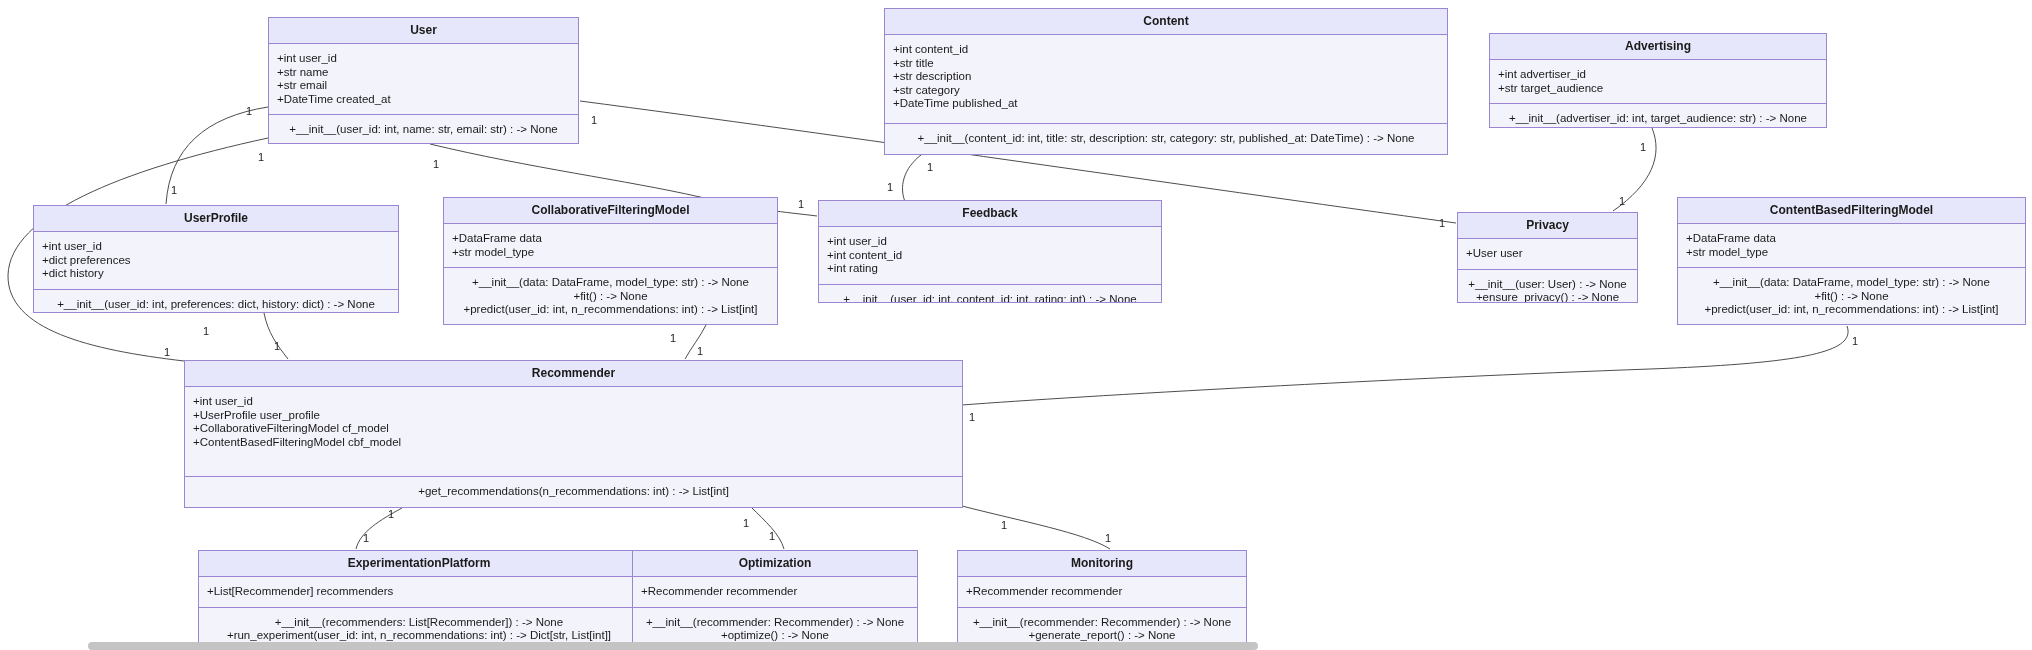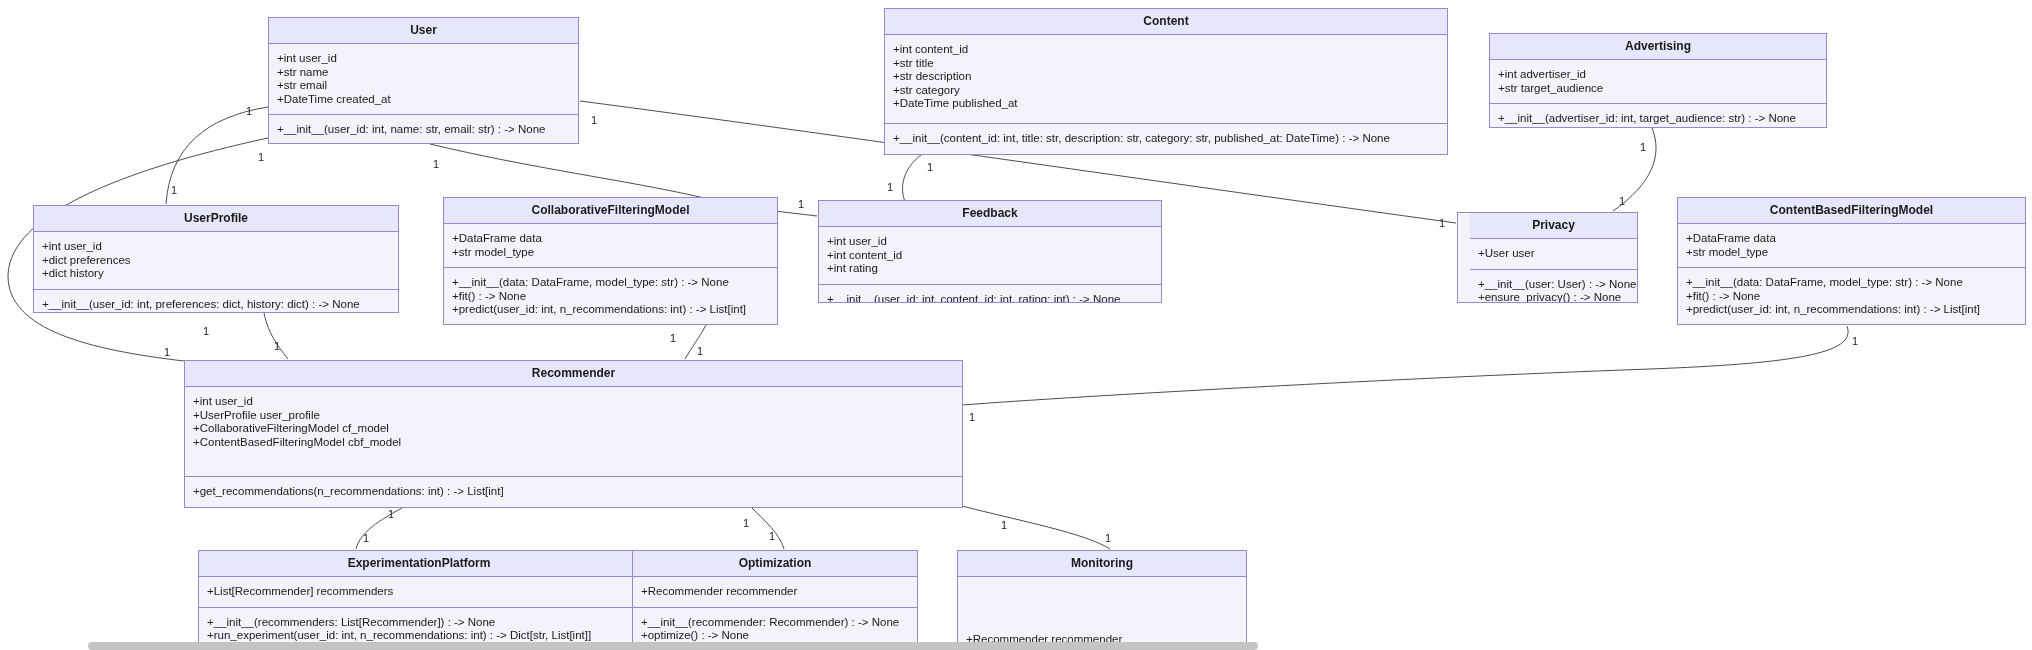--- a/index.html
+++ b/index.html
@@ -6,21 +6,21 @@
   #stage{position:relative;width:2032px;height:650px;background:#ffffff;overflow:hidden;
          font-family:"Liberation Sans","DejaVu Sans",sans-serif;color:#1a1a1a;}
   #edges{position:absolute;left:0;top:0;width:2032px;height:650px;z-index:1;}
   #edges path{fill:none;stroke:#4d4d4d;stroke-width:1;}
   #edges text{font-family:"Liberation Sans","DejaVu Sans",sans-serif;font-size:11px;fill:#222;}
   .class-box{position:absolute;z-index:10;display:flex;flex-direction:column;
              background:#f3f3fc;border:1px solid #9a86d2;box-sizing:border-box;overflow:hidden;}
   .class-title{flex:0 0 auto;background:#e7e7fb;border-bottom:1px solid #9a86d2;
                font-size:12px;font-weight:bold;text-align:center;line-height:25px;height:25px;}
   .class-attrs{flex:1 1 auto;padding:8px 8px;border-bottom:1px solid #9a86d2;}
-  .class-methods{flex:0 0 auto;padding:8px 8px;}
+  .class-methods{flex:0 0 auto;padding:8px 8px;text-align:center;}
   .member-row{font-size:11.5px;line-height:13.6px;white-space:pre;}
   #hscroll{position:absolute;z-index:30;background:#c4c4c4;border-radius:4px;}
 </style>
 </head>
 <body>
 
 <div id="stage">
   <svg id="edges" viewBox="0 0 2032 650" xmlns="http://www.w3.org/2000/svg">
       <path d="M268,107 C205,117 170,148 166,204"></path>
       <text x="249" y="115" text-anchor="middle">1</text>
@@ -122,21 +122,21 @@
         <div class="class-title">Feedback</div>
         <div class="class-attrs">
           <div class="member-row">+int user_id</div>
           <div class="member-row">+int content_id</div>
           <div class="member-row">+int rating</div>
         </div>
         <div class="class-methods">
           <div class="member-row">+__init__(user_id: int, content_id: int, rating: int) : -&gt; None</div>
         </div>
       </div>
-      <div class="class-box" style="left: 1457px; top: 212px; width: 181px; height: 91px; padding-left: 12px;">
+      <div class="class-box" style="left: 1457px; top: 212px; width: 181px; height: 91px;">
         <div class="class-title">Privacy</div>
         <div class="class-attrs">
           <div class="member-row">+User user</div>
         </div>
         <div class="class-methods">
           <div class="member-row">+__init__(user: User) : -&gt; None</div>
           <div class="member-row">+ensure_privacy() : -&gt; None</div>
         </div>
       </div>
       <div class="class-box" style="left: 1677px; top: 197px; width: 349px; height: 128px;">
@@ -176,21 +176,21 @@
       <div class="class-box" style="left: 632px; top: 550px; width: 286px; height: 95px;">
         <div class="class-title">Optimization</div>
         <div class="class-attrs">
           <div class="member-row">+Recommender recommender</div>
         </div>
         <div class="class-methods">
           <div class="member-row">+__init__(recommender: Recommender) : -&gt; None</div>
           <div class="member-row">+optimize() : -&gt; None</div>
         </div>
       </div>
-      <div class="class-box" style="left: 957px; top: 550px; width: 290px; height: 95px; gap: 48px;">
+      <div class="class-box" style="left: 957px; top: 550px; width: 290px; height: 95px;">
         <div class="class-title">Monitoring</div>
         <div class="class-attrs">
           <div class="member-row">+Recommender recommender</div>
         </div>
         <div class="class-methods">
           <div class="member-row">+__init__(recommender: Recommender) : -&gt; None</div>
           <div class="member-row">+generate_report() : -&gt; None</div>
         </div>
       </div>
     </div>

